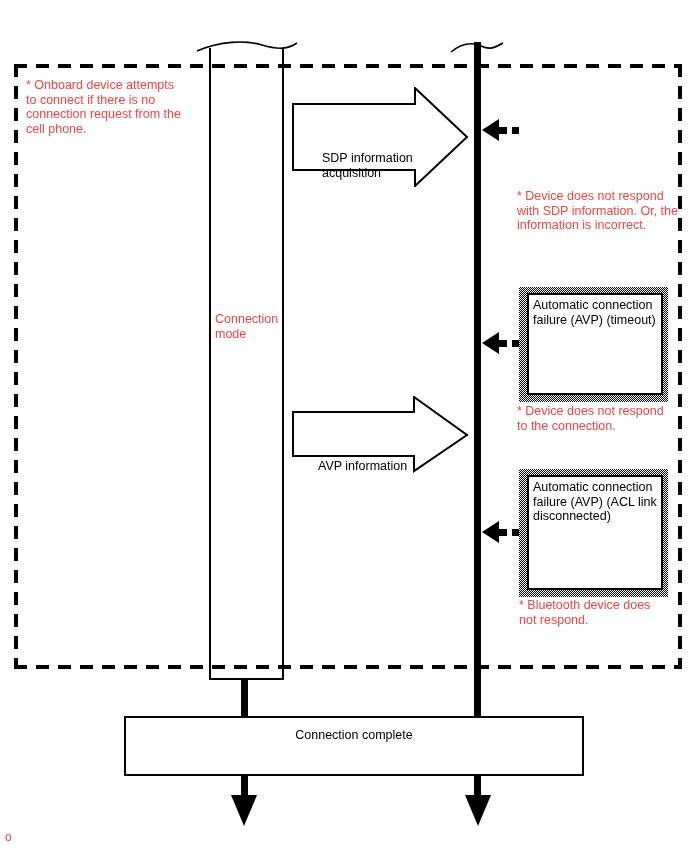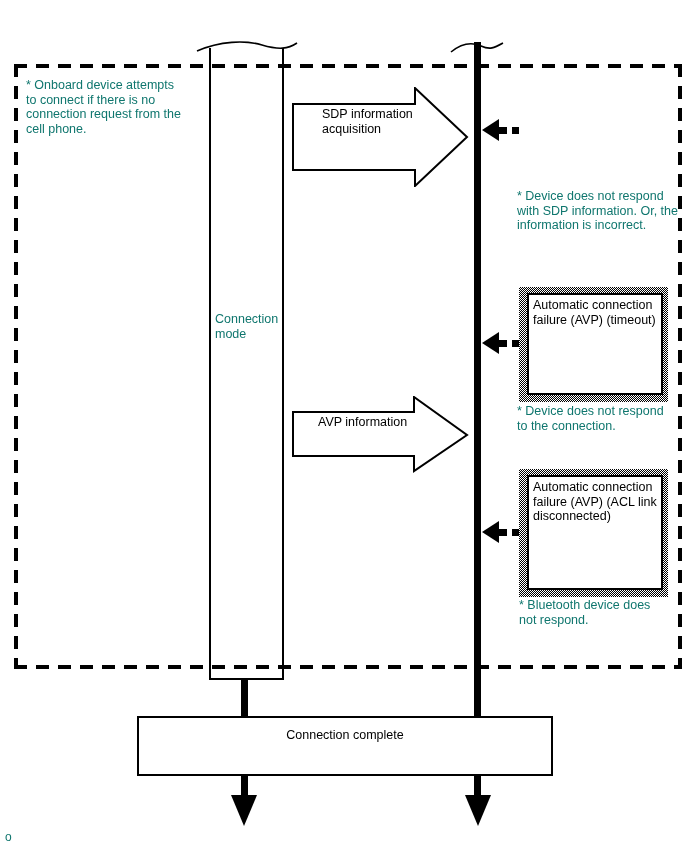--- a/index.html
+++ b/index.html
@@ -12,21 +12,21 @@
     font-family: "Liberation Sans", sans-serif;
     color: #000;
     overflow: hidden;
   }
   .abs { position: absolute; }
   .txt {
     position: absolute;
     font-size: 12.5px;
     line-height: 14.5px;
     white-space: pre-line;
-    color: #0f766e;
+    color: #ef4444;
   }
   
   .dash-h { position: absolute; height: 4px;
     background: repeating-linear-gradient(90deg, #000 0 13px, transparent 13px 22px); }
   .dash-v { position: absolute; width: 4px;
     background: repeating-linear-gradient(180deg, #000 0 13px, transparent 13px 22px); }
   
   .cm-rect {
     position: absolute;
     border-left: 2px solid #000;
@@ -80,20 +80,21 @@
     border: 2px solid #000;
     text-align: center;
     font-size: 12.5px;
     padding-top: 10px;
   }
   .arrow-label {
     position: absolute;
     font-size: 12.5px;
     line-height: 14.5px;
     white-space: pre-line;
+    margin-top: 44px;
   }
   svg { display: block; }
 </style>
 </head>
 <body>
 
 <div class="canvas">
 
   <svg class="abs" style="left:190px; top:36px;" width="320" height="22" viewBox="0 0 320 22">
     <path d="M7,15 C30,5 55,4 72,9 S98,13 107,7" fill="none" stroke="#000" stroke-width="1.6"></path>
@@ -153,21 +154,21 @@
   </div>
   <div class="dasharrow" style="left:482px; top:521px;">
     <div class="head"></div>
     <div class="shaft"></div>
   </div>
   <div class="txt" style="left:519px; top:598px; width:172px;">* Bluetooth device does
 not respond.</div>
 
   <div class="lifeline" style="left:241px; top:679px; width:7px; height:38px;"></div>
 
-  <div class="complete-box" style="left:137px; top:716px; width:416px; height:60px;text-align:center;">
+  <div class="complete-box" style="left:124px; top:716px; width:460px; height:60px;text-align:center;">
     <span>Connection complete</span>
   </div>
 
   <div class="down-shaft" style="left:241px; top:775px; height:23px;"></div>
   <div class="down-head" style="left:231px; top:795px;"></div>
   <div class="down-shaft" style="left:474px; top:775px; height:23px;"></div>
   <div class="down-head" style="left:465px; top:795px;"></div>
 
   <div class="txt" style="left:5px; top:830px; font-size:12px;">o</div>
 

